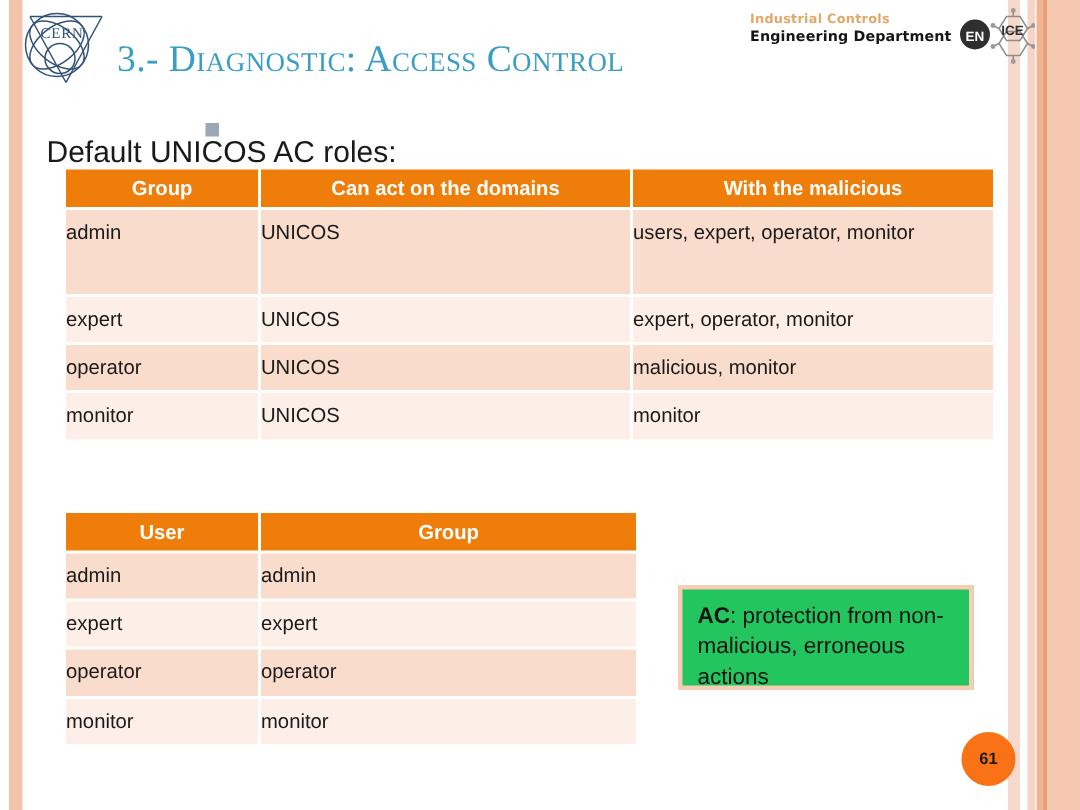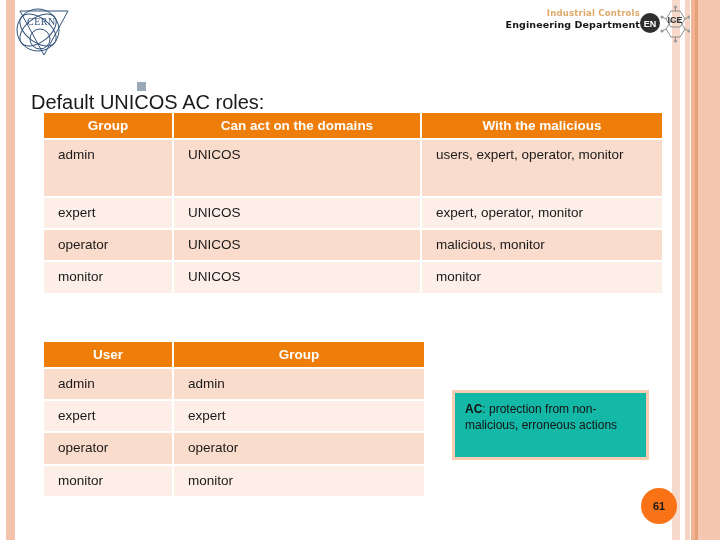--- a/index.html
+++ b/index.html
@@ -60,21 +60,21 @@
     white-space: nowrap;
     line-height: 1.1;
   }
 
   
   .dept-block {
     position: absolute;
     left: 500px;
     top: 8px;
     width: 140px;
-    text-align: right;
+    text-align: left;
     font-family: "DejaVu Sans", sans-serif;
     line-height: 1.25;
   }
   .dept-line1 {
     font-size: 8.5px;
     font-weight: bold;
     color: #e0a86a;
     letter-spacing: 0.2px;
     display: block;
   }
@@ -130,21 +130,21 @@
     font-size: 13.5px;
     font-weight: bold;
     text-align: center;
     padding: 5px 9px;
     vertical-align: middle;
   }
   table.slide-table td {
     font-size: 13.5px;
     color: #1a1a1a;
     text-align: left;
-    padding: 6px 14px;
+    padding: 6px 0;
     vertical-align: top;
     line-height: 1.35;
   }
   tr.row-dark td { background: #fadccc; }
   tr.row-light td { background: #fdeee8; }
 
   
   #table-roles { left: 42px; top: 111px; width: 614px; }
   #table-roles col.c1 { width: 128px; }
   #table-roles col.c2 { width: 246px; }
@@ -158,25 +158,25 @@
   #table-users col.u2 { width: 250px; }
   #table-users tbody td { height: 17px; }
 
   
   #callout {
     position: absolute;
     left: 452px;
     top: 390px;
     width: 197px;
     height: 70px;
-    background: #14b8a6;
+    background: #22c55e;
     border: 3px solid #f7cdb4;
     box-sizing: border-box;
     padding: 8px 10px;
-    font-size: 12px;
+    font-size: 15px;
     color: #131313;
     line-height: 1.35;
     font-family: "Liberation Sans", sans-serif;
   }
   #callout .ac-strong { font-weight: bold; }
 
   
   #page-badge {
     position: absolute;
     left: 641px;
@@ -212,20 +212,21 @@
       <ellipse cx="28" cy="27" rx="21" ry="12" transform="rotate(-38 28 27)"></ellipse>
       <ellipse cx="28" cy="27" rx="21" ry="12" transform="rotate(38 28 27)"></ellipse>
       <circle cx="30" cy="36" r="10"></circle>
       <path d="M10 8 L58 8"></path>
       <path d="M10 8 L34 52"></path>
       <path d="M58 8 L34 52"></path>
     </g>
     <text x="17" y="22" font-family="Liberation Serif, serif" font-size="10" fill="#32527a" letter-spacing="0.5">CERN</text>
   </svg>
 
+  <div class="slide-title">3.- Diagnostic: Access Control</div>
 
   <div class="dept-block">
     <span class="dept-line1">Industrial Controls</span>
     <span class="dept-line2">Engineering Department</span>
   </div>
 
   <svg class="enice-logo" viewBox="0 0 52 38">
     <g stroke="#8d8d8d" stroke-width="1" fill="none">
       <polygon points="33,6 42,6 47,14 42,22 33,22 28,14"></polygon>
       <polygon points="33,16 42,16 47,24 42,32 33,32 28,24"></polygon>

